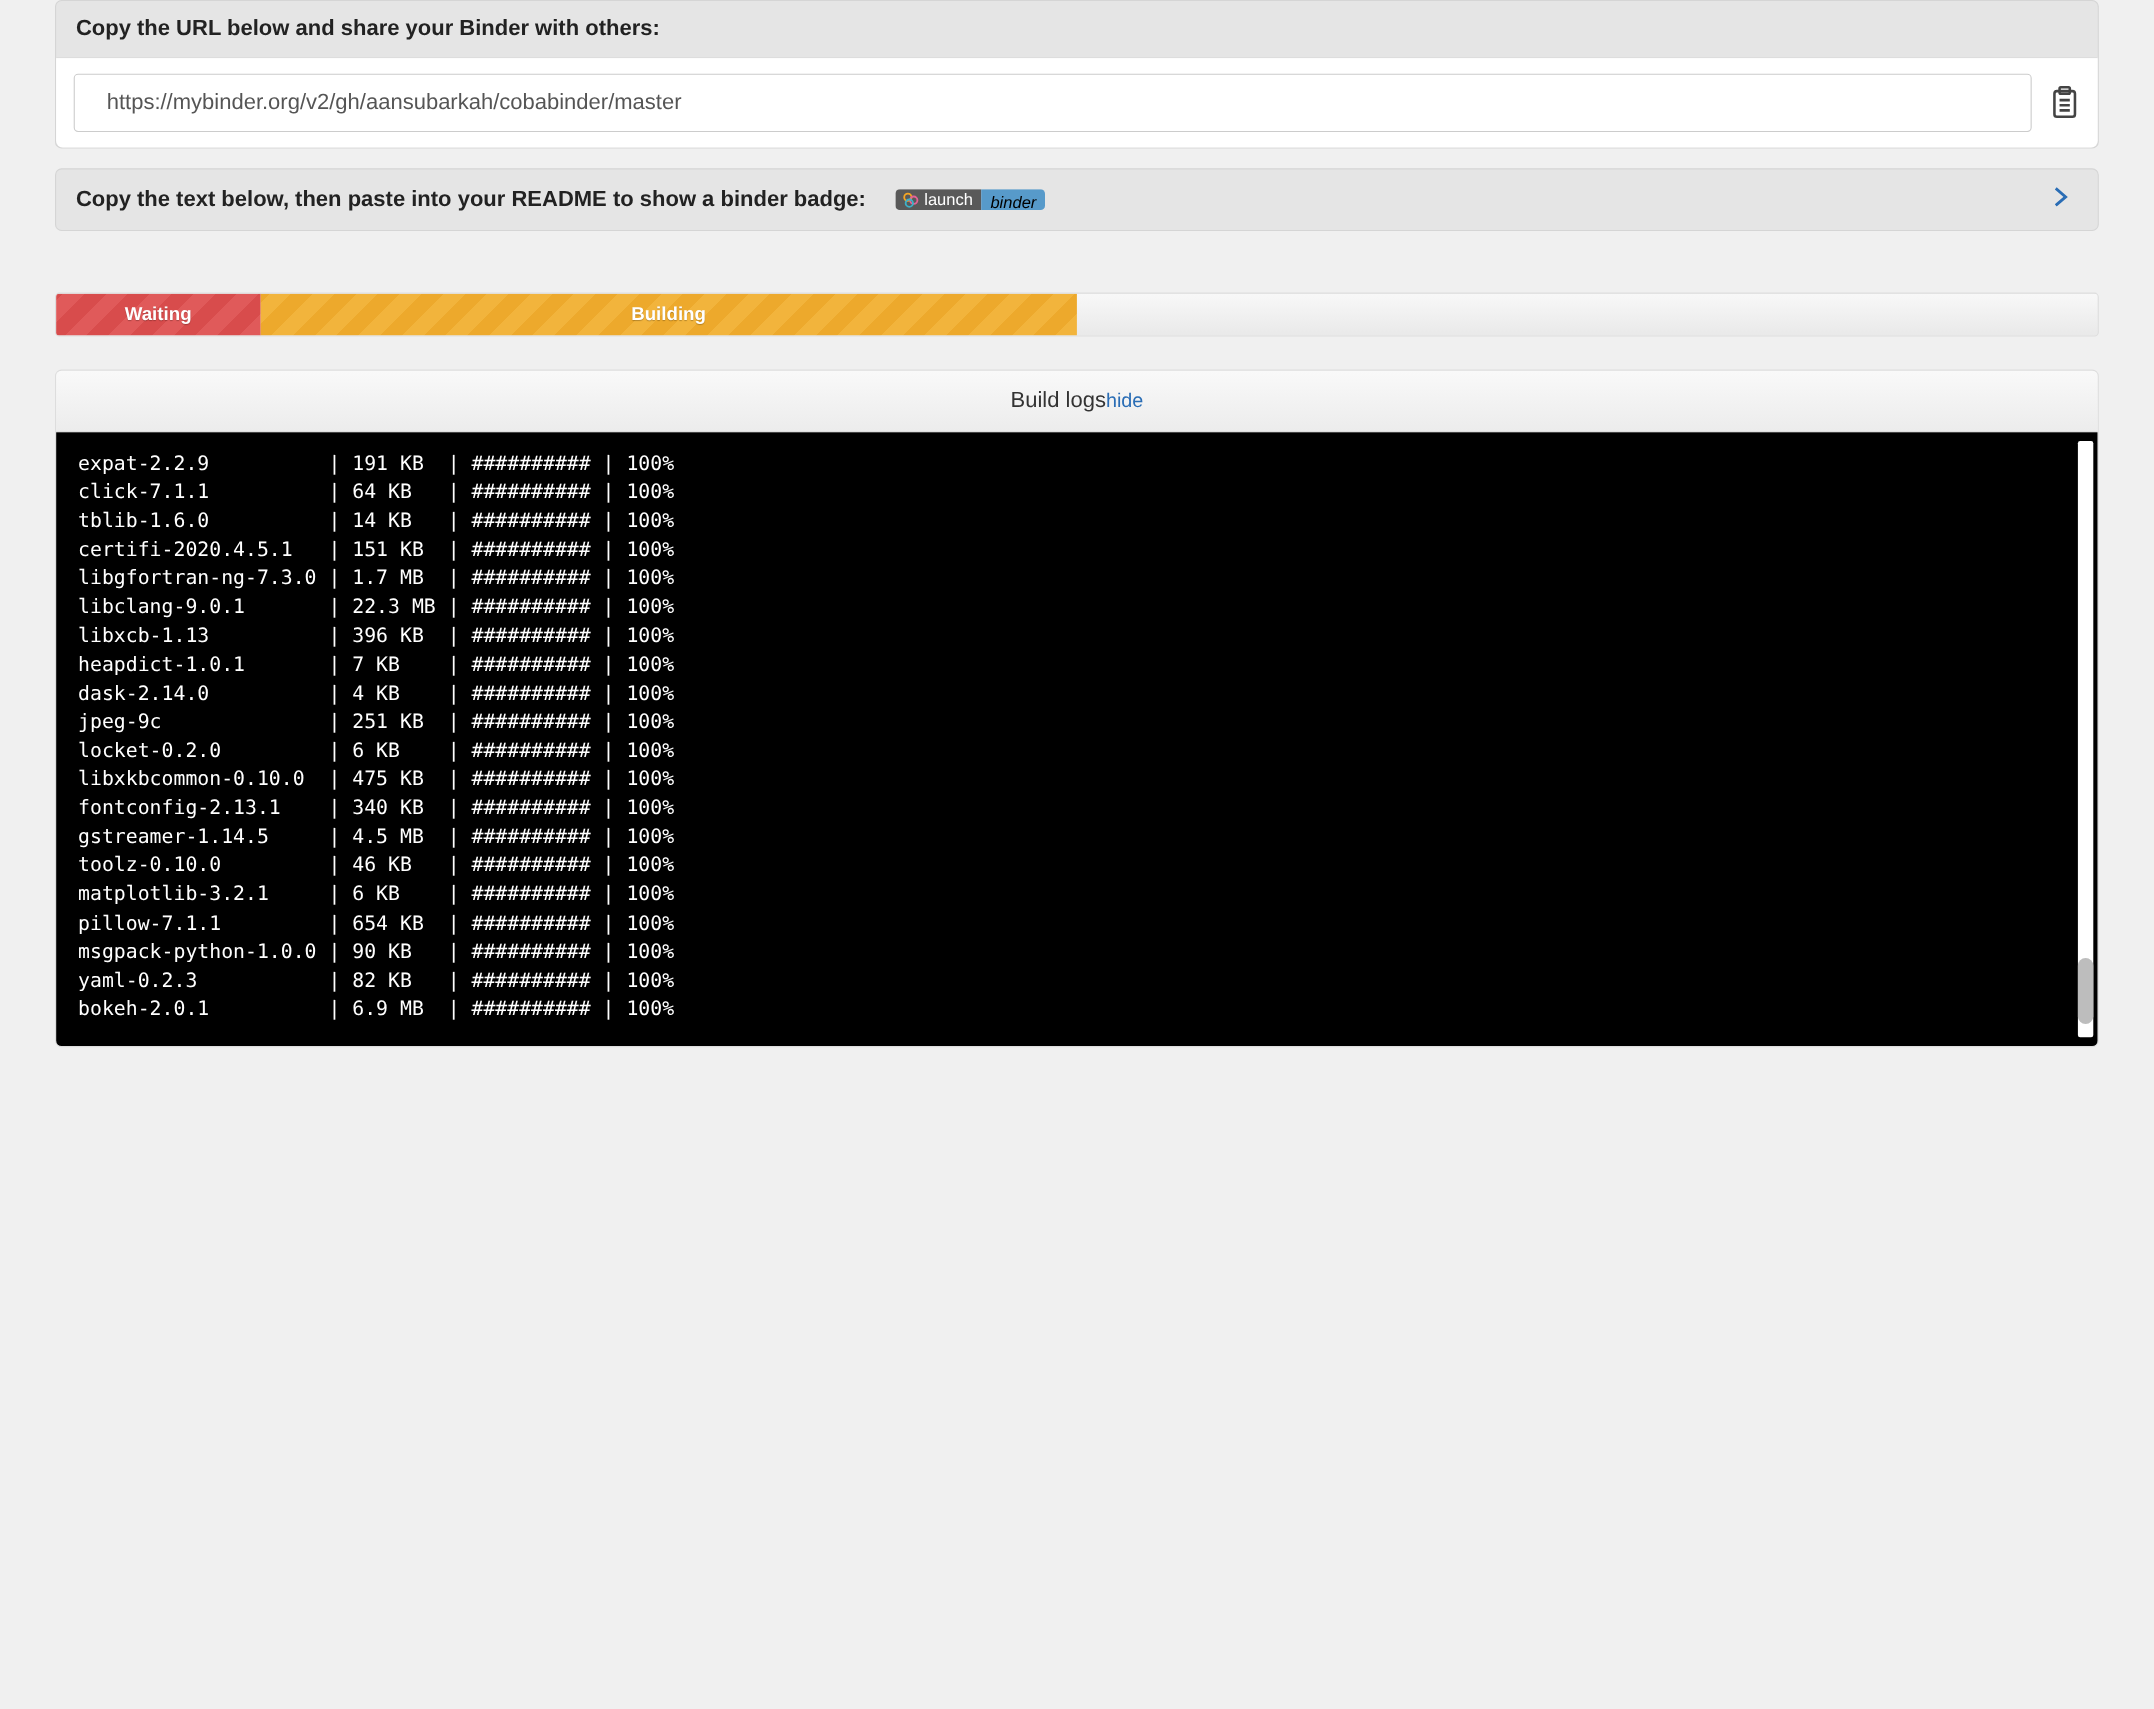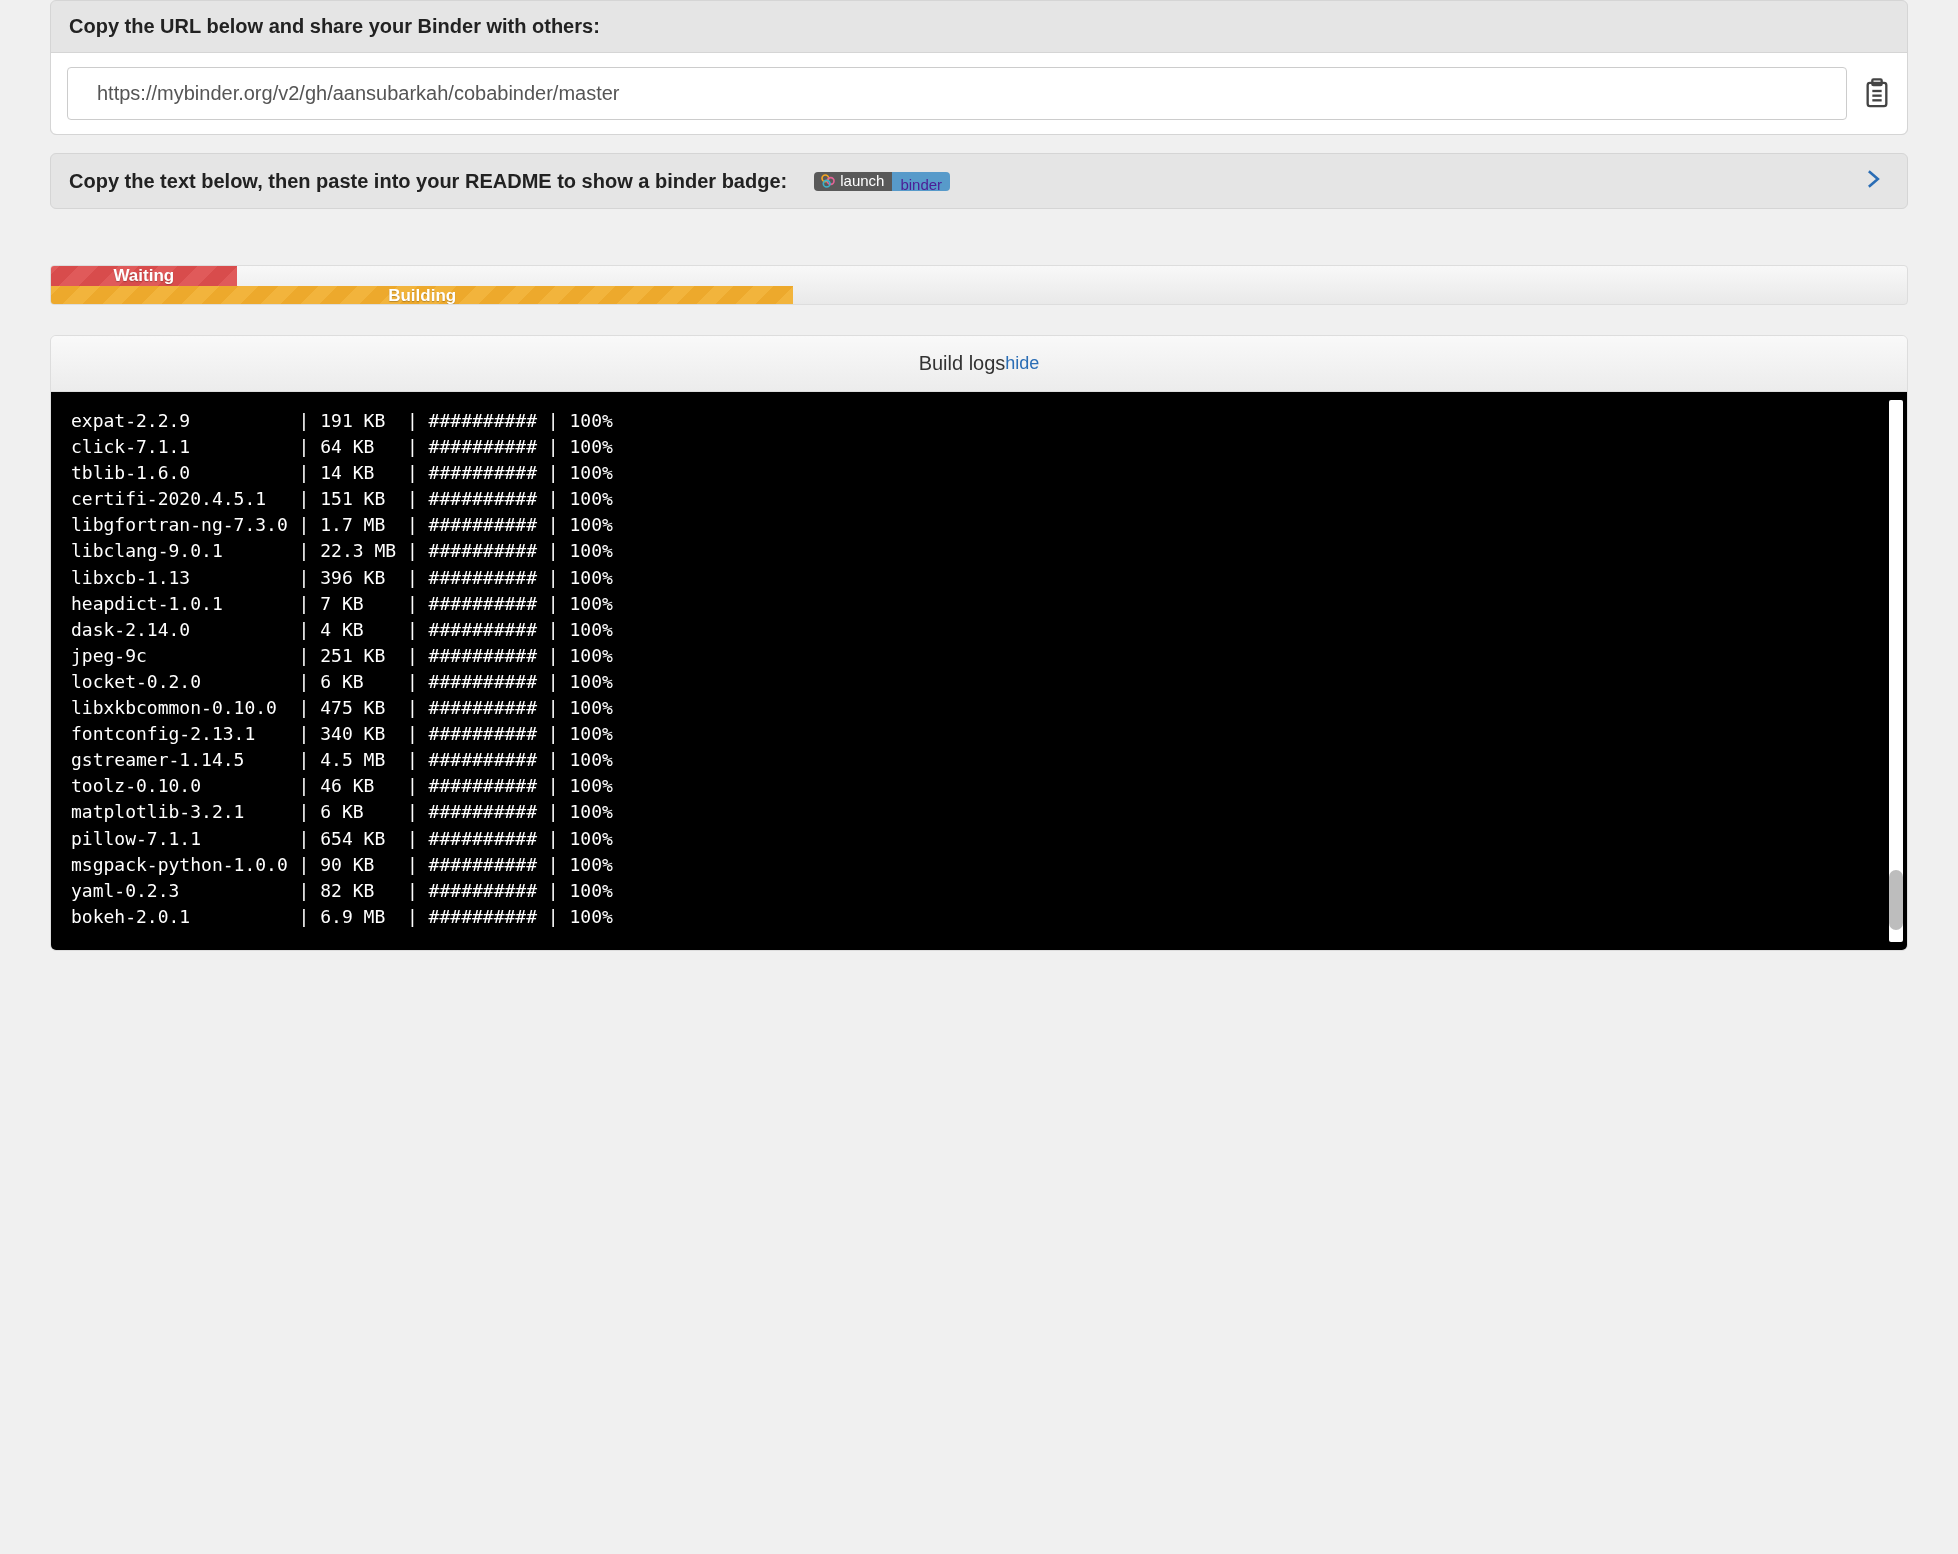--- a/index.html
+++ b/index.html
@@ -76,39 +76,39 @@
     padding: 0 8px 0 6px;
     display: flex;
     align-items: center;
     gap: 4px;
   }
   .badge-logo {
     width: 16px; height: 16px;
   }
   .badge-right {
     background: #579aca;
-    color: #4c1d95;
+    color: #000000;
     padding: 0 8px;
+    font-style: italic;
   }
   .expand-icon {
     margin-left: auto;
     color: #2a6db5;
     cursor: pointer;
     padding: 4px 8px;
   }
 
   .progress-bar {
     display: flex;
     height: 40px;
     border-radius: 4px;
     overflow: hidden;
     background: linear-gradient(#f8f8f8, #e9e9e9);
     border: 1px solid #ddd;
     margin: 56px 0 30px 0;
-    flex-direction: column;
   }
   .seg {
     display: flex;
     align-items: center;
     justify-content: center;
     color: #fff;
     font-weight: 700;
     font-size: 17px;
     text-shadow: 0 1px 1px rgba(0,0,0,0.25);
   }

